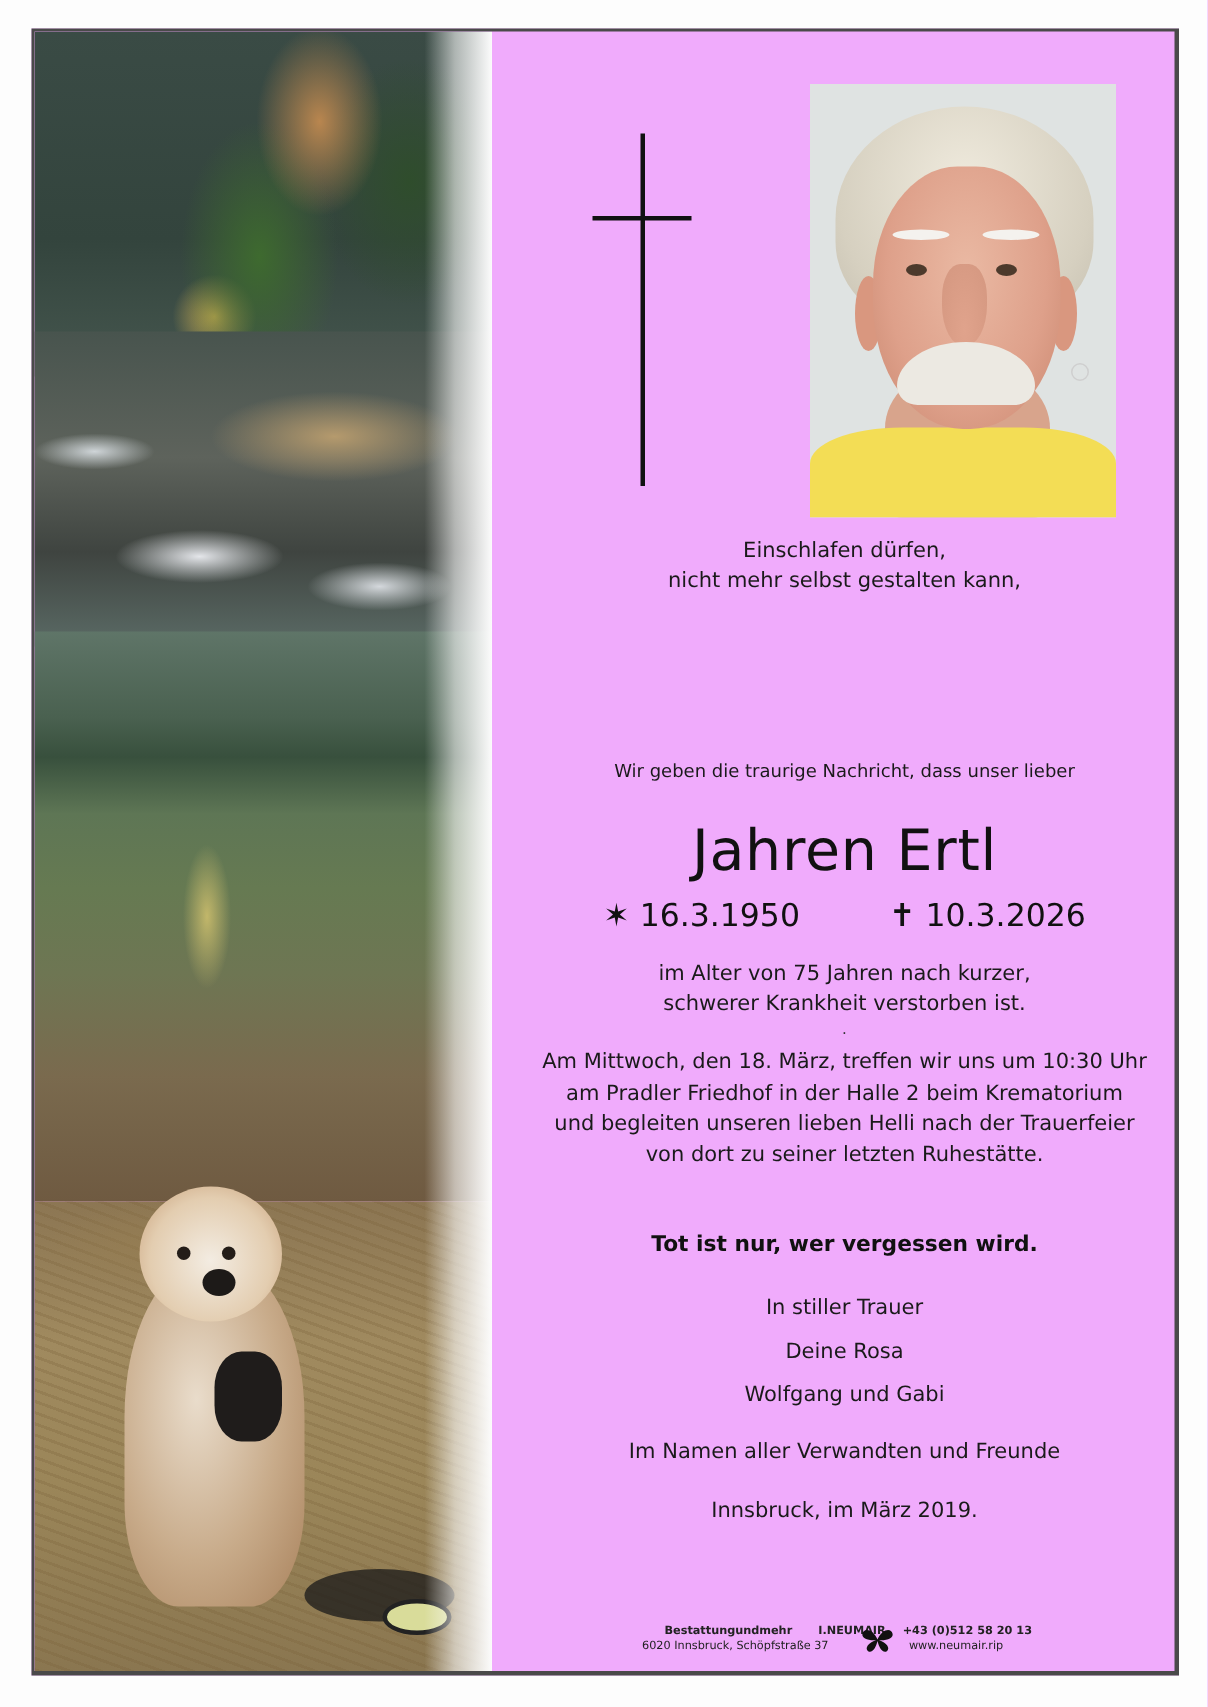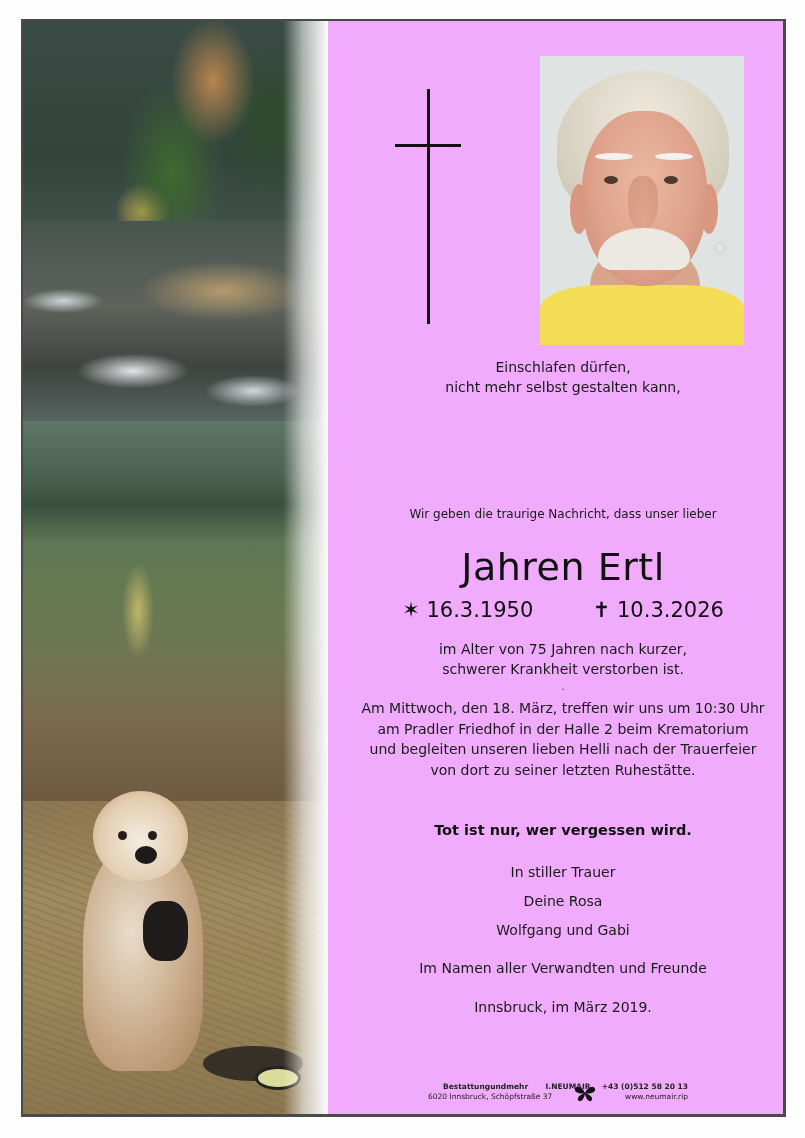--- a/index.html
+++ b/index.html
@@ -160,21 +160,21 @@
   .m1 { top: 843px; } .m2 { top: 872px; } .m3 { top: 901px; }
   .m4 { top: 939px; } .m5 { top: 978px; }
 
   
   .footer {
     position: absolute; left: 405px; top: 1061px; width: 260px; height: 24px;
     font-size: 7.5px; color: #222; line-height: 10px;
   }
   .f-left { position: absolute; left: 0; top: 0; }
   .f-brand { font-weight: bold; padding-left: 15px; }
-  .f-right { position: absolute; right: 0; top: 0; text-align: right; }
+  .f-right { position: absolute; right: 0; top: 0; text-align: center; }
   .f-logo { position: absolute; left: 145px; top: 0; width: 24px; height: 22px; }
 </style>
 </head>
 <body>
 
 <div class="card">
 
   <div class="landscape">
     <div class="land-layer forest"></div>
     <div class="land-layer rocks"></div>

